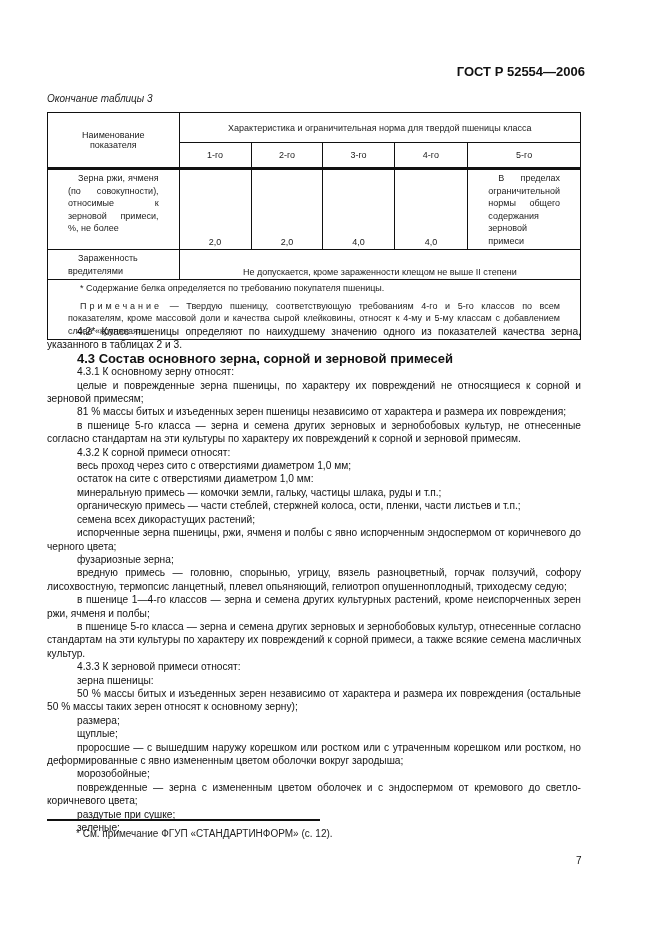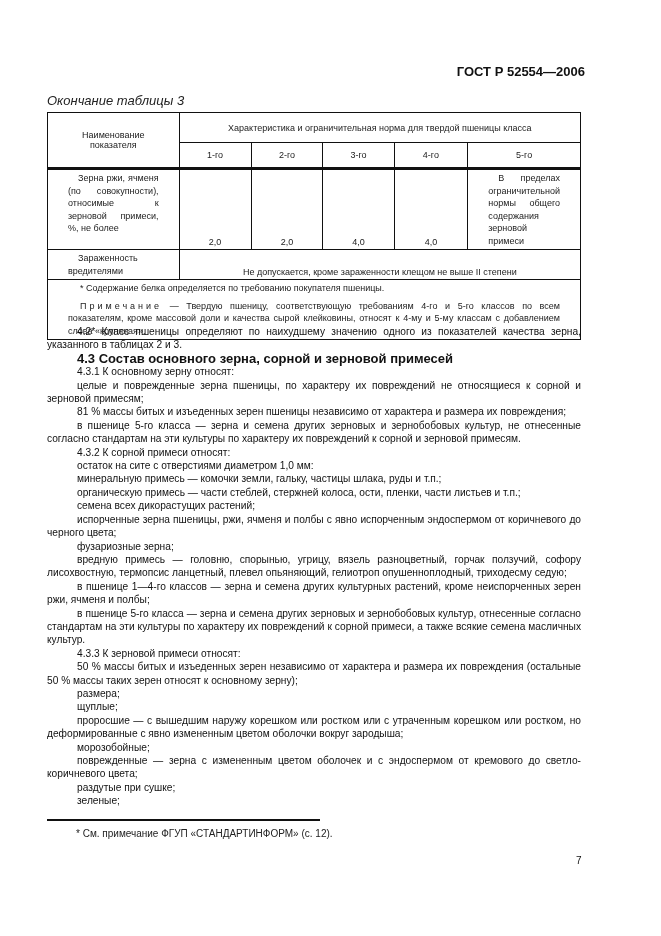--- a/index.html
+++ b/index.html
@@ -1,19 +1,19 @@
 <!DOCTYPE html>
 <html><head>
 <meta charset="utf-8">
 <style>
   html, body { margin: 0; padding: 0; background: #ffffff; }
   body { width: 661px; height: 936px; position: relative; overflow: hidden;
          font-family: "Liberation Sans", sans-serif; color: #111; }
   .page-header { position: absolute; right: 76px; top: 64px; font-weight: bold; font-size: 13px; }
-  .table-caption { position: absolute; left: 47px; top: 93px; font-style: italic; font-size: 13px; color: #222; }
+  .table-caption { position: absolute; left: 47px; top: 93px; font-style: italic; font-size: 10px; color: #222; }
   table.spec { position: absolute; left: 47px; top: 112px; width: 534px; border-collapse: collapse;
                font-size: 9px; color: #222; }
   table.spec td, table.spec th { border: 1px solid #111; padding: 2px 20px; font-weight: normal; }
   table.spec th { text-align: center; vertical-align: middle; }
   .h-top { height: 25px; }
   .h-sub { height: 20px; }
   tr.hdr-sub th { border-bottom: 3px solid #111; }
   td.lbl { width: 126px; text-align: justify; text-align-last: left; line-height: 12.5px; vertical-align: top; }
   td.num { text-align: center; vertical-align: bottom; }
   td.note5 { vertical-align: top; text-align: justify; line-height: 12.5px; }
@@ -71,30 +71,32 @@
   </table>
 
 <div class="body-text" id="body-text">
     <p>4.2* Класс пшеницы определяют по наихудшему значению одного из показателей качества зерна, указанного в таблицах 2 и 3.</p>
     <p class="h">4.3 Состав основного зерна, сорной и зерновой примесей</p>
     <p>4.3.1 К основному зерну относят:</p>
     <p>целые и поврежденные зерна пшеницы, по характеру их повреждений не относящиеся к сорной и зерновой примесям;</p>
     <p>81 % массы битых и изъеденных зерен пшеницы независимо от характера и размера их повреждения;</p>
     <p>в пшенице 5-го класса — зерна и семена других зерновых и зернобобовых культур, не отнесенные согласно стандартам на эти культуры по характеру их повреждений к сорной и зерновой примесям.</p>
     <p>4.3.2 К сорной примеси относят:</p>
+    <p>весь проход через сито с отверстиями диаметром 1,0 мм;</p>
     <p>остаток на сите с отверстиями диаметром 1,0 мм:</p>
     <p>минеральную примесь — комочки земли, гальку, частицы шлака, руды и т.п.;</p>
     <p>органическую примесь — части стеблей, стержней колоса, ости, пленки, части листьев и т.п.;</p>
     <p>семена всех дикорастущих растений;</p>
     <p>испорченные зерна пшеницы, ржи, ячменя и полбы с явно испорченным эндоспермом от коричневого до черного цвета;</p>
     <p>фузариозные зерна;</p>
     <p>вредную примесь — головню, спорынью, угрицу, вязель разноцветный, горчак ползучий, софору лисохвостную, термопсис ланцетный, плевел опьяняющий, гелиотроп опушенноплодный, триходесму седую;</p>
     <p>в пшенице 1—4-го классов — зерна и семена других культурных растений, кроме неиспорченных зерен ржи, ячменя и полбы;</p>
     <p>в пшенице 5-го класса — зерна и семена других зерновых и зернобобовых культур, отнесенные согласно стандартам на эти культуры по характеру их повреждений к сорной примеси, а также всякие семена масличных культур.</p>
     <p>4.3.3 К зерновой примеси относят:</p>
+    <p>зерна пшеницы:</p>
     <p>50 % массы битых и изъеденных зерен независимо от характера и размера их повреждения (остальные 50 % массы таких зерен относят к основному зерну);</p>
     <p>размера;</p>
     <p>щуплые;</p>
     <p>проросшие — с вышедшим наружу корешком или ростком или с утраченным корешком или ростком, но деформированные с явно измененным цветом оболочки вокруг зародыша;</p>
     <p>морозобойные;</p>
     <p>поврежденные — зерна с измененным цветом оболочек и с эндоспермом от кремового до светло-коричневого цвета;</p>
     <p>раздутые при сушке;</p>
     <p>зеленые;</p>
   </div>
 

